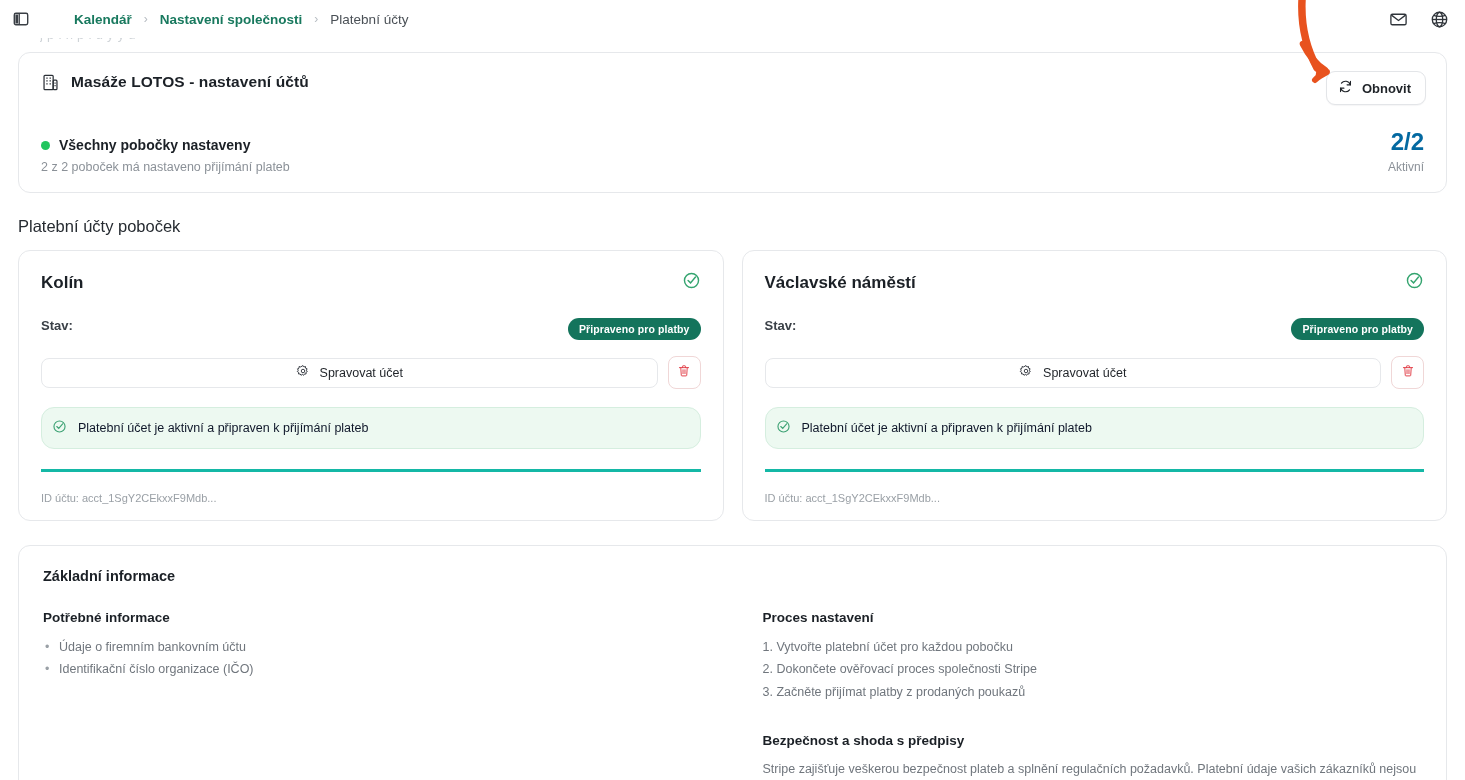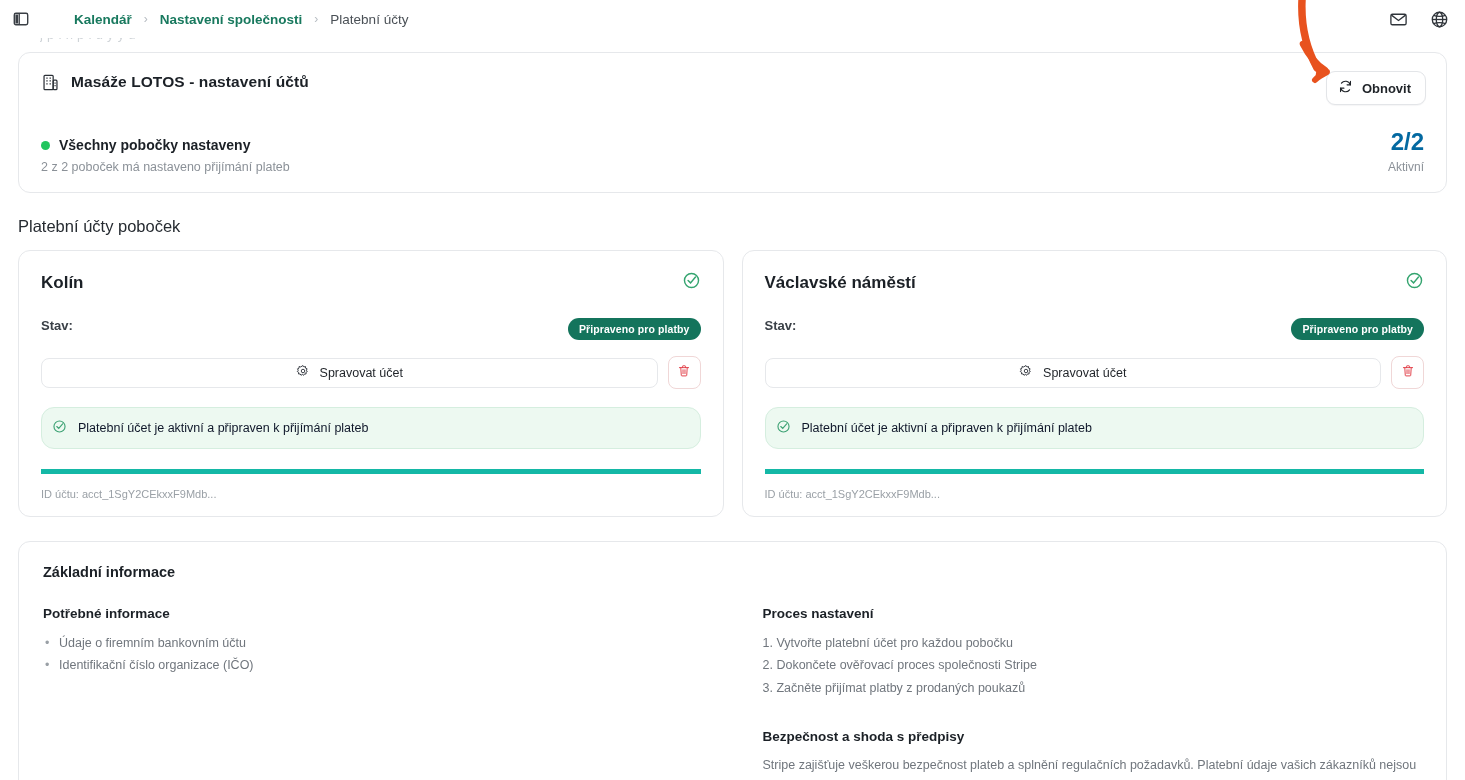--- a/index.html
+++ b/index.html
@@ -240,22 +240,22 @@
     border-radius: 13px;
     padding: 11px 10px;
     display: flex;
     align-items: center;
     gap: 11px;
     font-size: 12.5px;
     color: #0f172a;
   }
   .acct-id {
     margin-top: 20px;
-    padding-top: 14px;
-    border-top: 5px solid #14b8a6;
+    padding-top: 20px;
+    border-top: 3px solid #14b8a6;
     font-size: 11px;
     color: #9aa0a6;
   }
 
   
   .info-card {
     margin-top: 24px;
     padding: 22px 24px 24px 24px;
   }
   .info-title {

